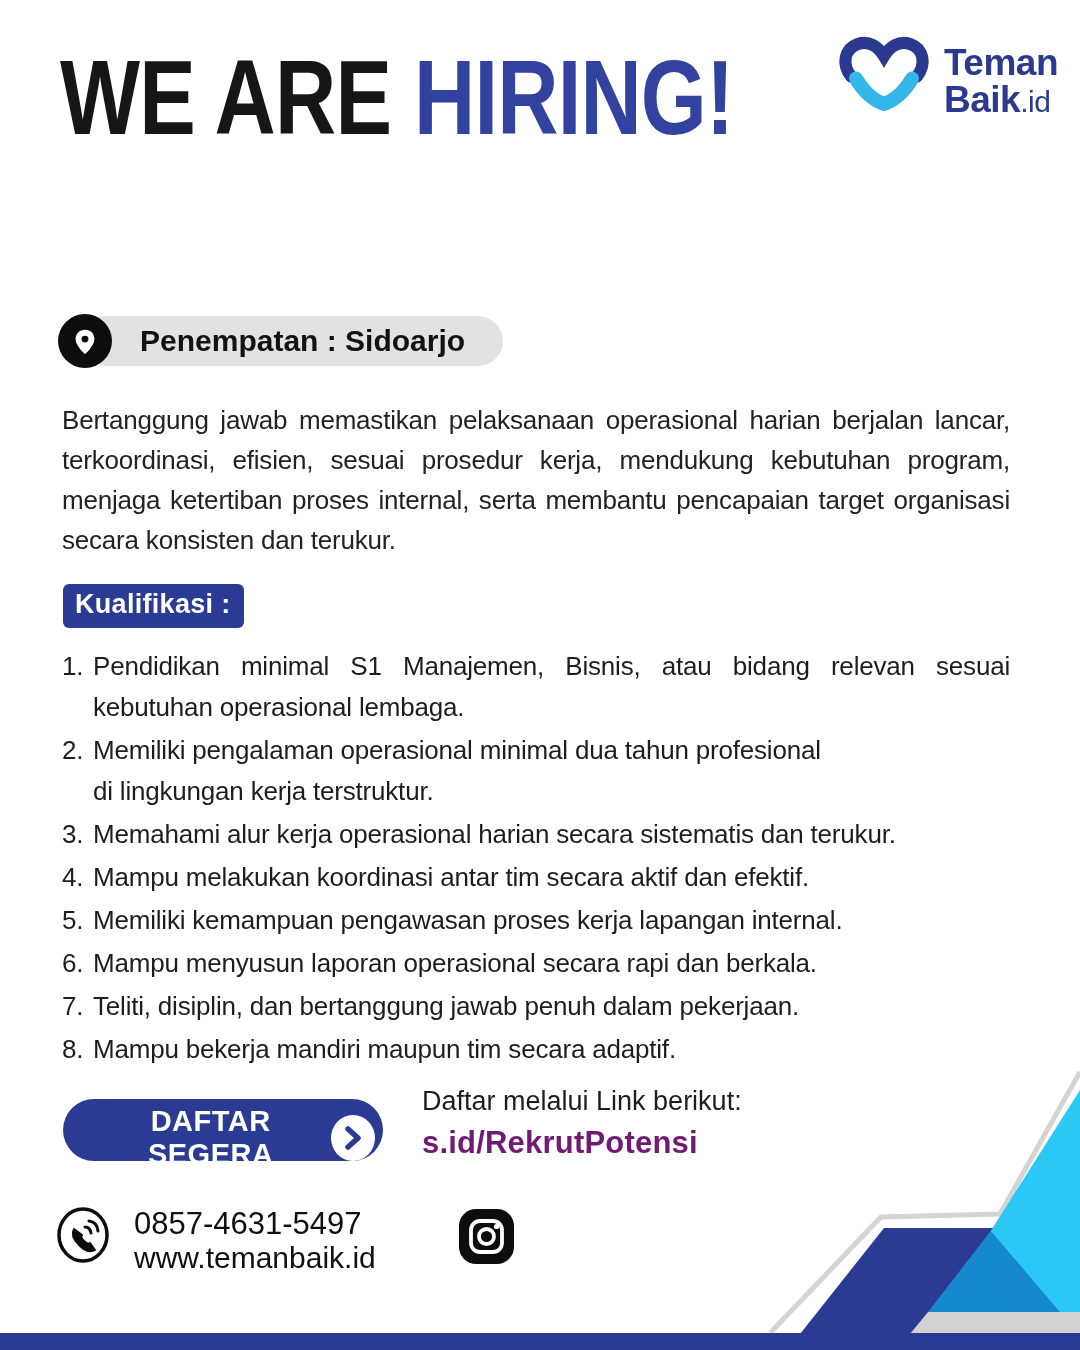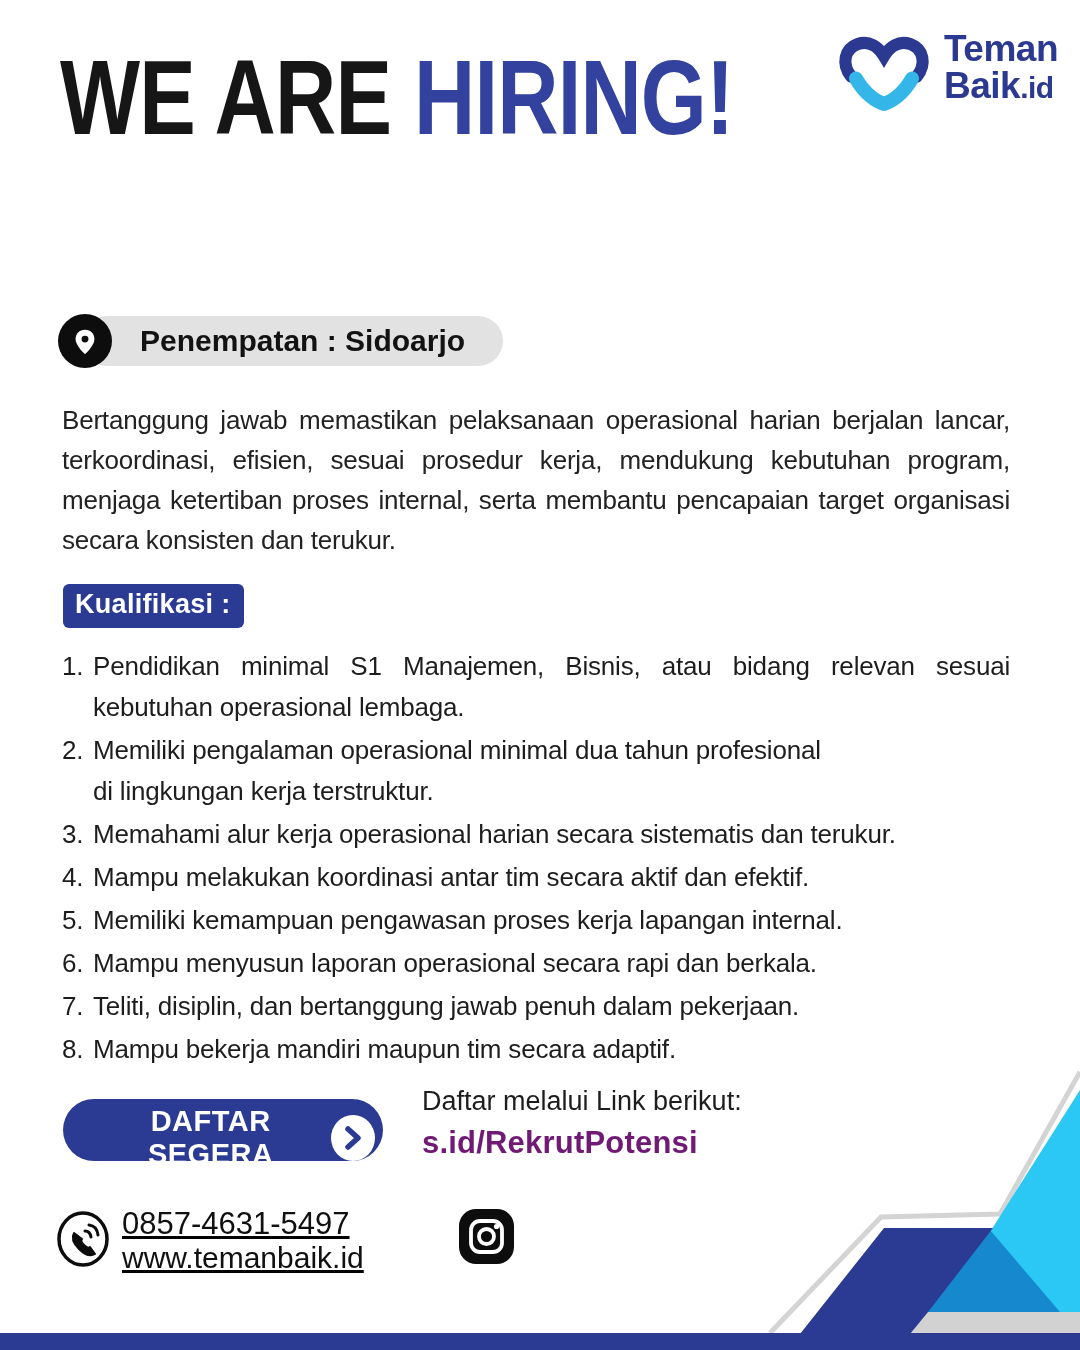--- a/index.html
+++ b/index.html
@@ -10,23 +10,23 @@
   
   .heading {
     position:absolute; left:60px; top:44px;
     font-size:106px; font-weight:900; letter-spacing:-1px; line-height:1;
     transform:scaleX(0.80); transform-origin:left top; white-space:nowrap;
   }
   .heading .black { color:#161616; }
   .heading .blue  { color:#32429E; }
 
   
-  .logo { position:absolute; left:836px; top:30px; display:flex; align-items:flex-start; gap:12px; }
+  .logo { position:absolute; left:836px; top:30px; display:flex; align-items:flex-end; gap:12px; }
   .logo-text { color:#2B3990; font-weight:800; font-size:37px; line-height:37px; letter-spacing:-0.5px; }
-  .logo-text .suffix { font-weight:700; font-size:30px; }
+  .logo-text .suffix { font-weight:400; font-size:30px; }
 
   
   .search-bar {
     position:absolute; left:65px; top:185px; width:550px; height:103px;
     border:9px solid #141414; border-radius:52px;
     display:flex; align-items:center; padding-left:36px; background:#fff;
   }
   .role-chip {
     height:62px; border-radius:16px; background:#1CA7E0;
     display:flex; align-items:center; padding:0 26px;
@@ -70,21 +70,21 @@
   }
   .cta-label { color:#fff; font-size:29px; font-weight:800; letter-spacing:0.5px;
     font-family:"Liberation Sans", sans-serif; }
   .cta-circle { width:46px; height:46px; border-radius:50%; background:#fff;
     display:flex; align-items:center; justify-content:center; }
   .cta-link-block { position:absolute; left:422px; top:1086px; }
   .cta-link-intro { font-size:27px; color:#1d1d1d; }
   .cta-link { font-size:31px; font-weight:700; color:#701a75; margin-top:8px; letter-spacing:0.2px; }
 
   
-  .contact-group { position:absolute; display:flex; align-items:center; gap:12px;text-decoration:underline; }
+  .contact-group { position:absolute; display:flex; gap:24px; }
   .contact-phone { left:56px; top:1206px; }
   .contact-social { left:458px; top:1208px; }
   .contact-text { display:flex; flex-direction:column; justify-content:center; }
   .phone-number { font-size:31px; color:#101010; line-height:35px; }
   .website { font-size:30px; color:#101010; line-height:34px; font-weight:500; }
   .social-label { font-size:27px; color:#101010; line-height:32px; }
   .social-handle { font-size:30px; color:#0c0c0c; line-height:34px; font-weight:700; }
 
   
   .bottom-deco { position:absolute; left:0; bottom:0; width:1080px; height:280px; display:block; }

